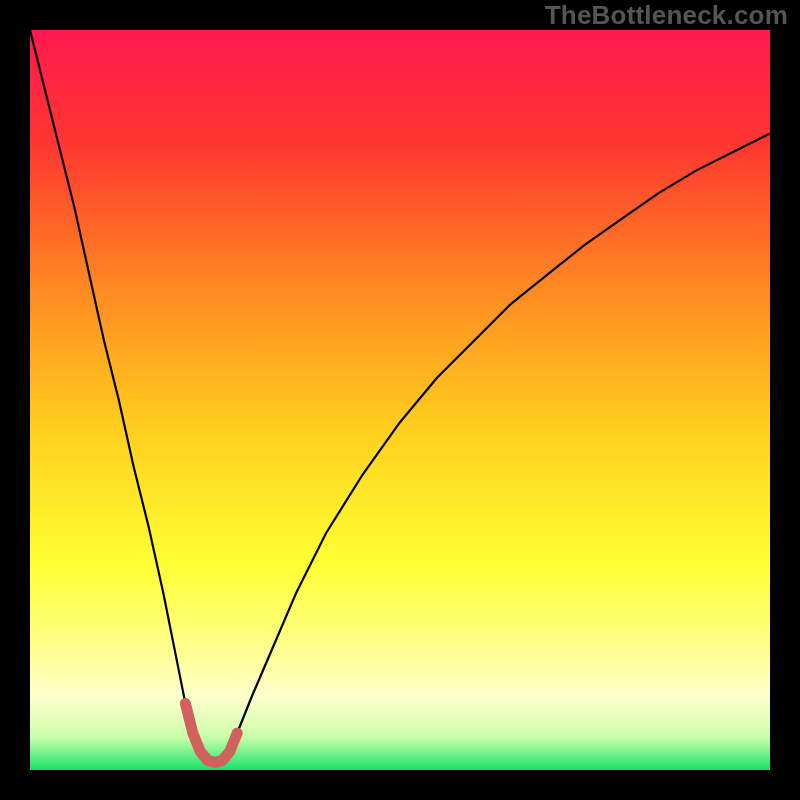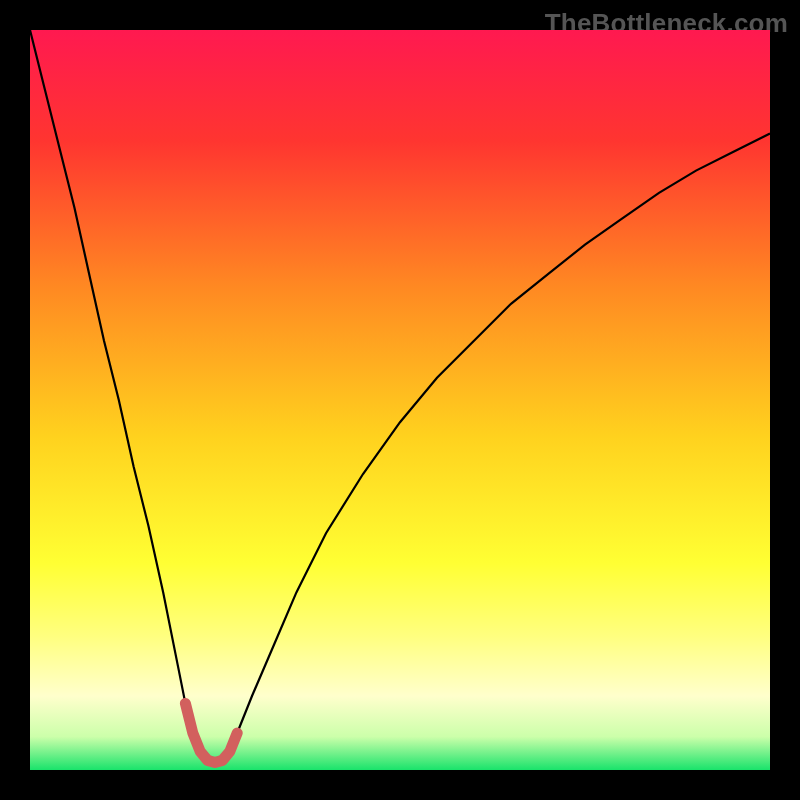--- a/index.html
+++ b/index.html
@@ -14,21 +14,21 @@
   .frame {
     position: absolute;
     left: 0;
     top: 0;
     width: 800px;
     height: 800px;
     background: #000;
   }
   .watermark {
     position: absolute;
-    top: 8px;
+    top: 0;
     right: 12px;
     font-weight: bold;
     font-size: 26px;
     color: #555;
     letter-spacing: 0.2px;
     user-select: none;
   }
   .plot {
     position: absolute;
     left: 30px;

